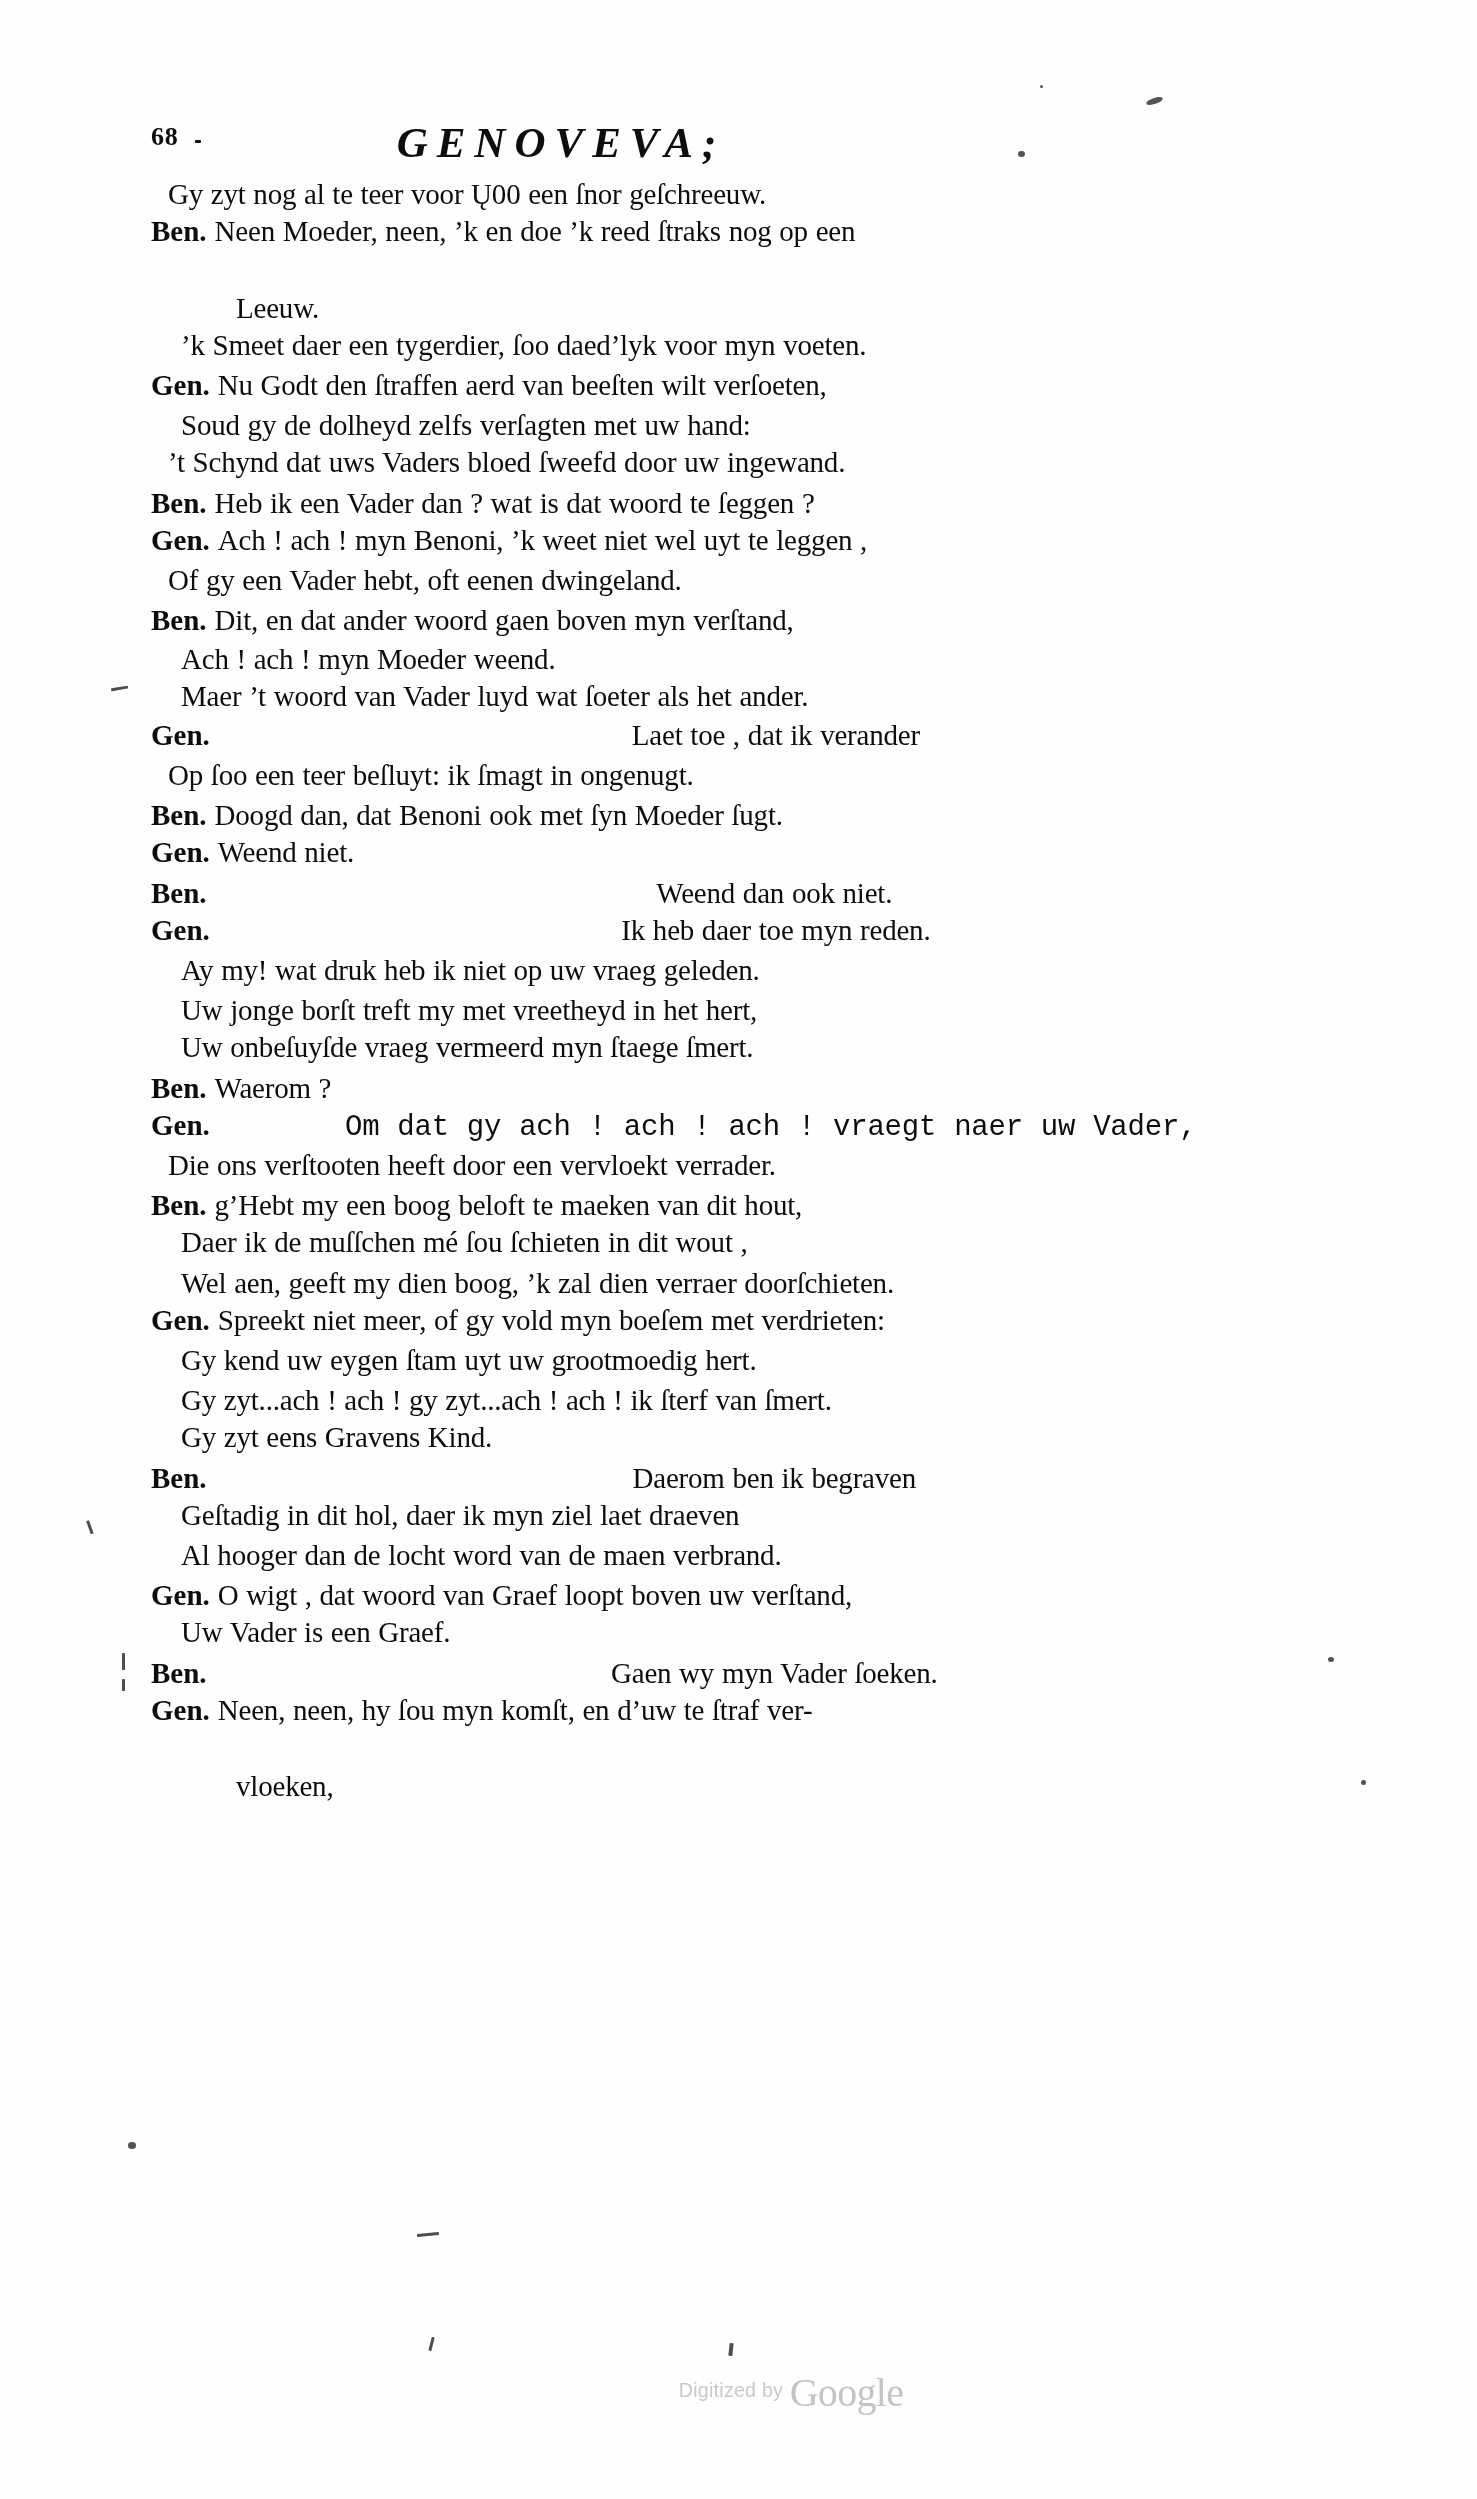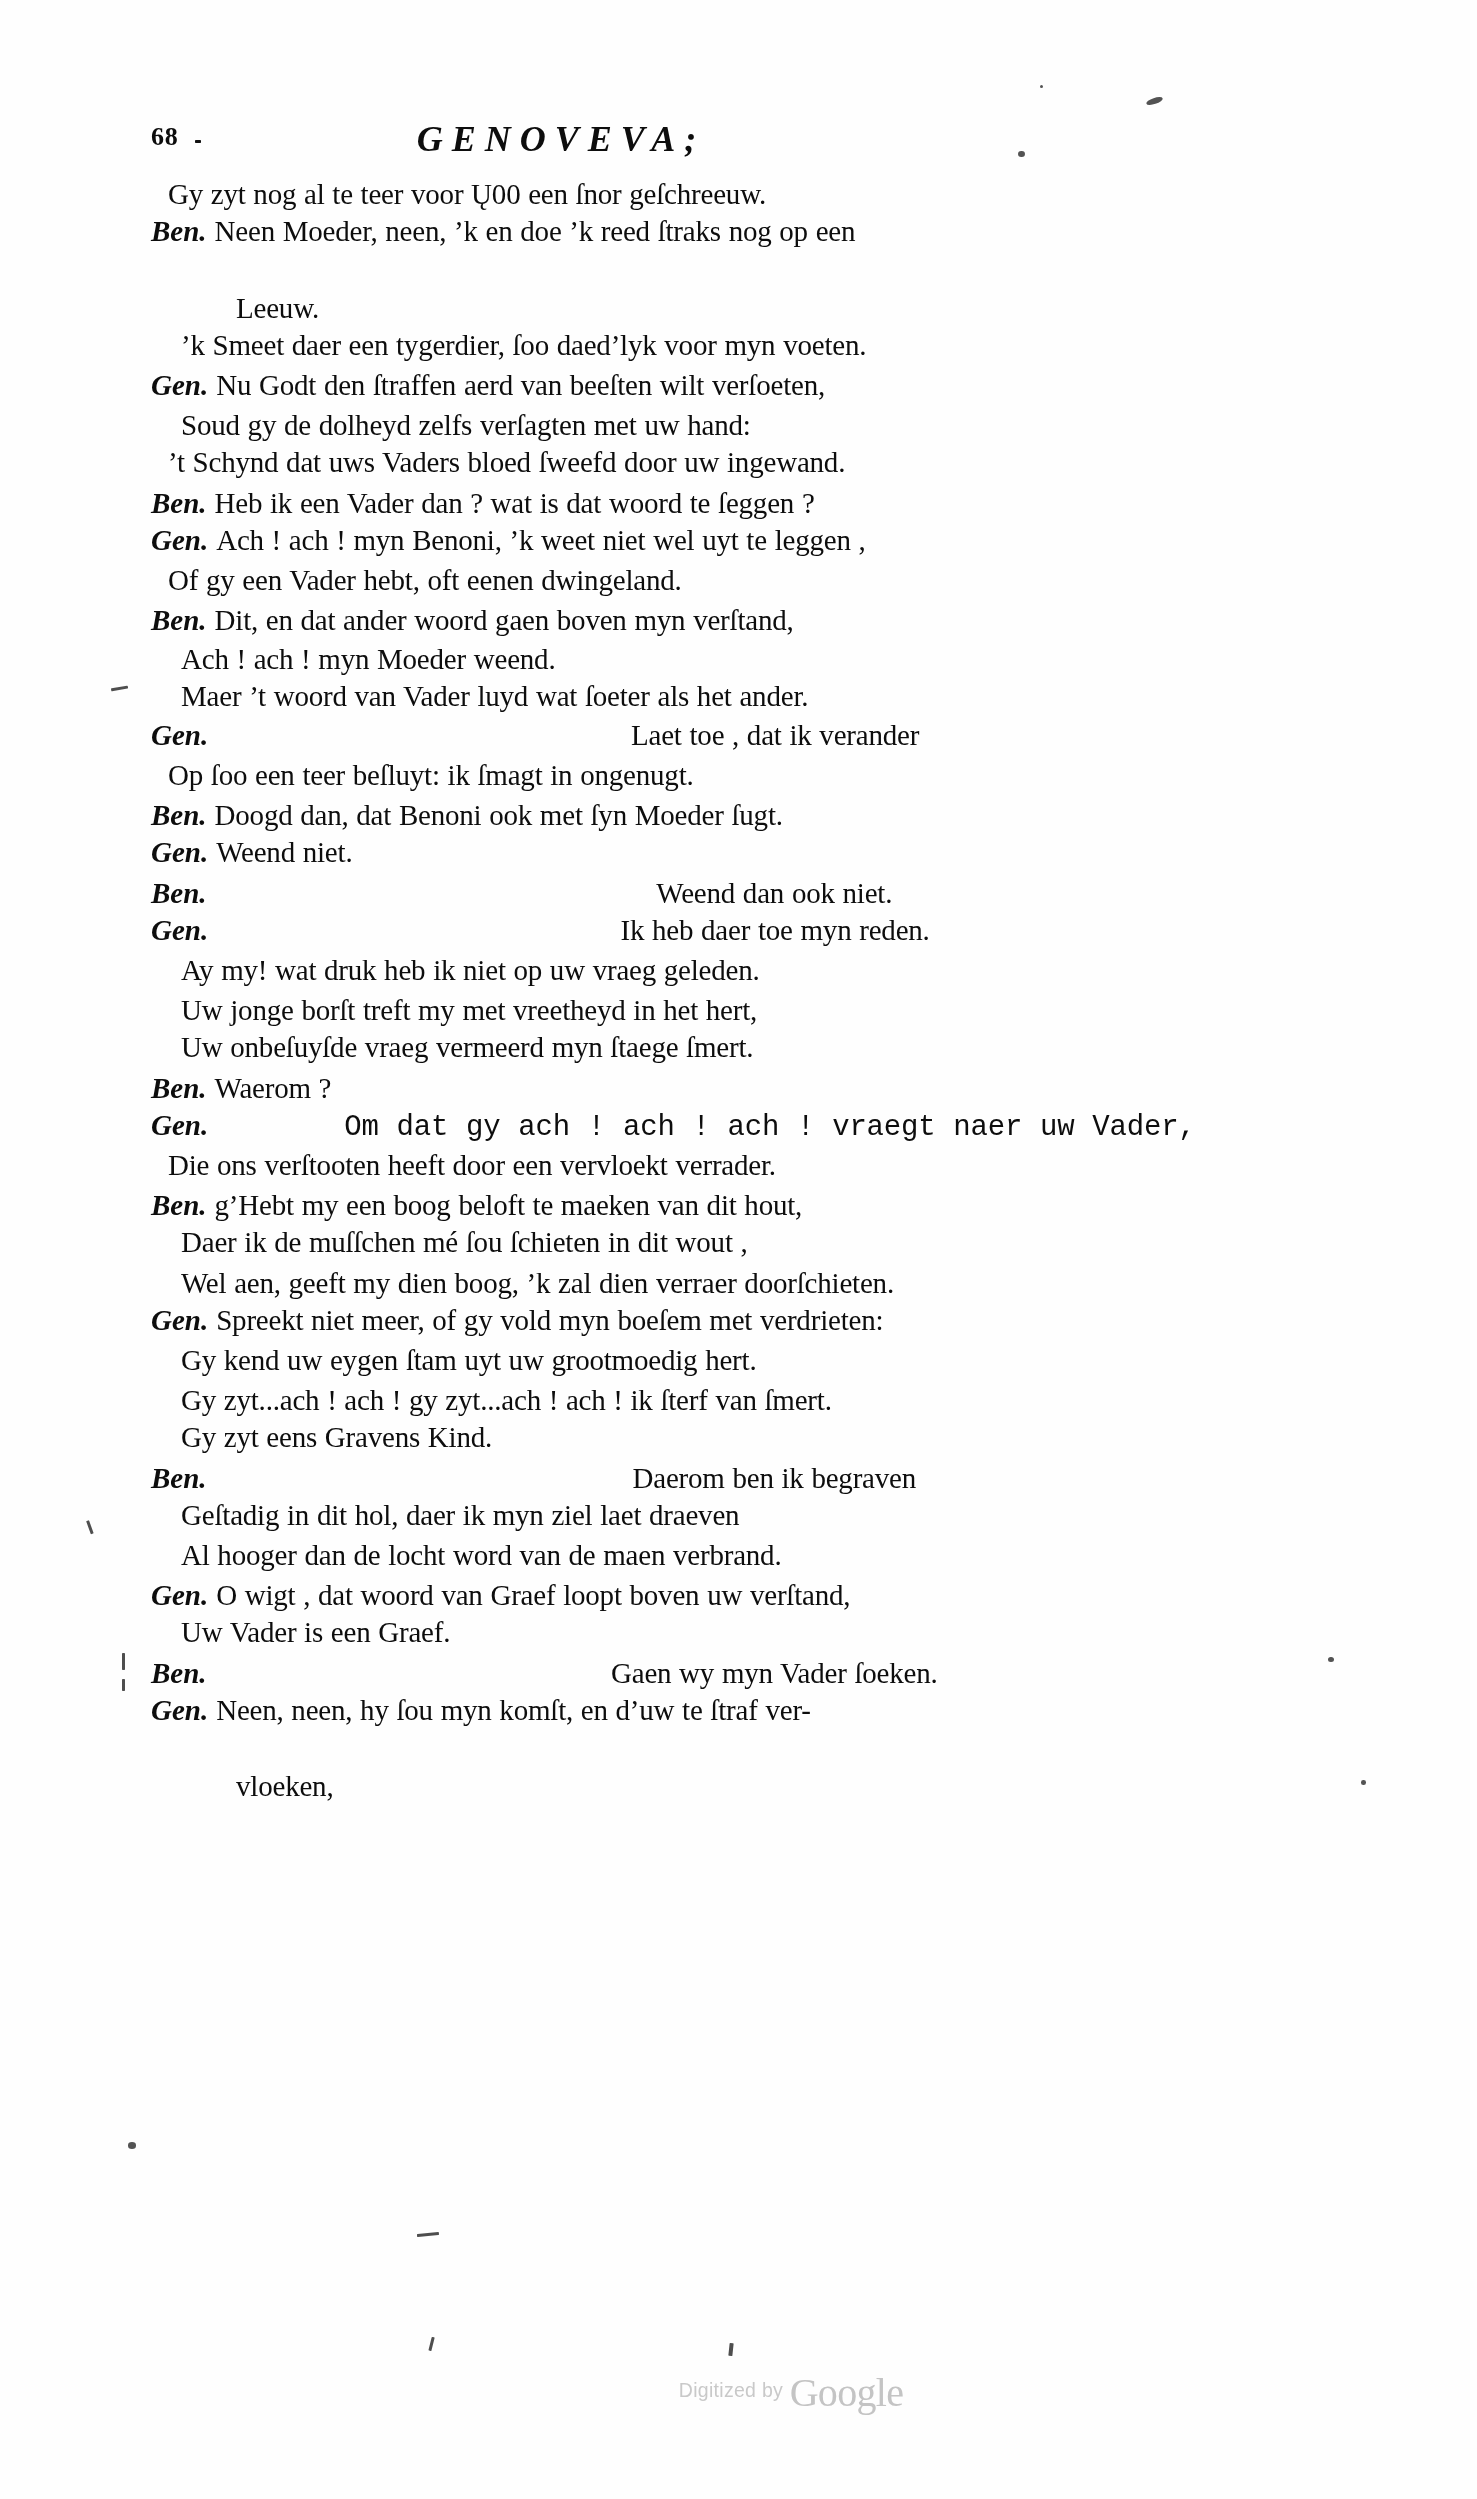--- a/index.html
+++ b/index.html
@@ -27,21 +27,21 @@
     letter-spacing:0.7px;
     font-family:"Liberation Serif",serif;
   }
   .folio-dot{
     position:absolute;left:195px;top:18px;
     width:5.9px;height:3.3px;background:#111;border-radius:0.7px;
   }
   .booktitle{
     position:absolute;left:0;right:0;top:-3.9px;
     text-align:center;
-    font-size:36px;
+    font-size:43px;
     font-style:italic;font-weight:700;
     letter-spacing:9px;
     text-indent:9px;
     padding-right:365px;
     font-family:"Liberation Serif",serif;
   }
 
   
   .body{
     position:absolute;
@@ -51,21 +51,20 @@
   .ln{
     position:relative;
     height:39px;
     font-size:29px;
     line-height:39px;
     white-space:nowrap;
     letter-spacing:-0.2px;
     word-spacing:0.7px;
   }
   .sp{
-    font-style:italic;
     font-weight:700;
     letter-spacing:0px;
   }
   
   .i0{padding-left:0px;}
   .i1{padding-left:17px;}
   .i2{padding-left:30px;}
   .i4{padding-left:85px;margin-top:36px;}
 
   

